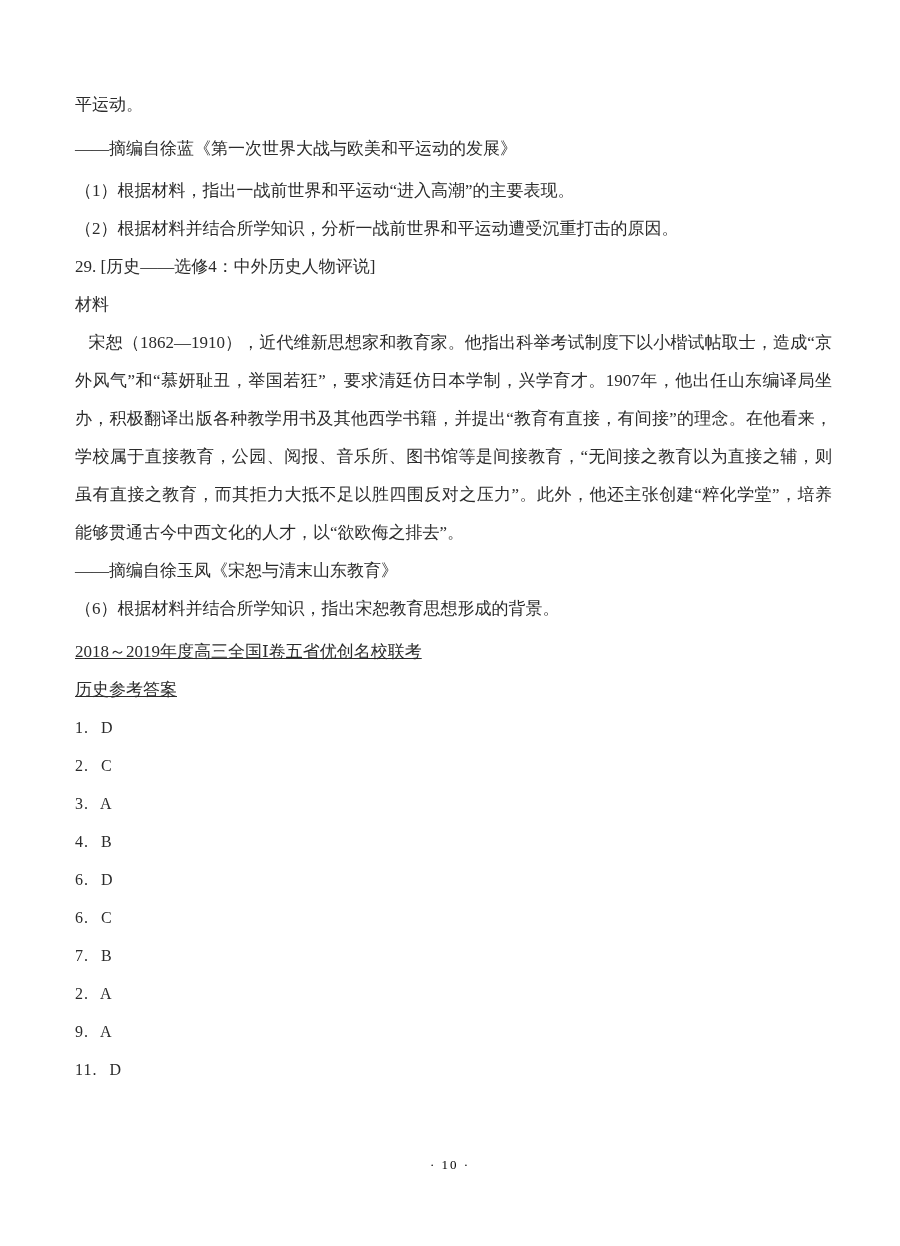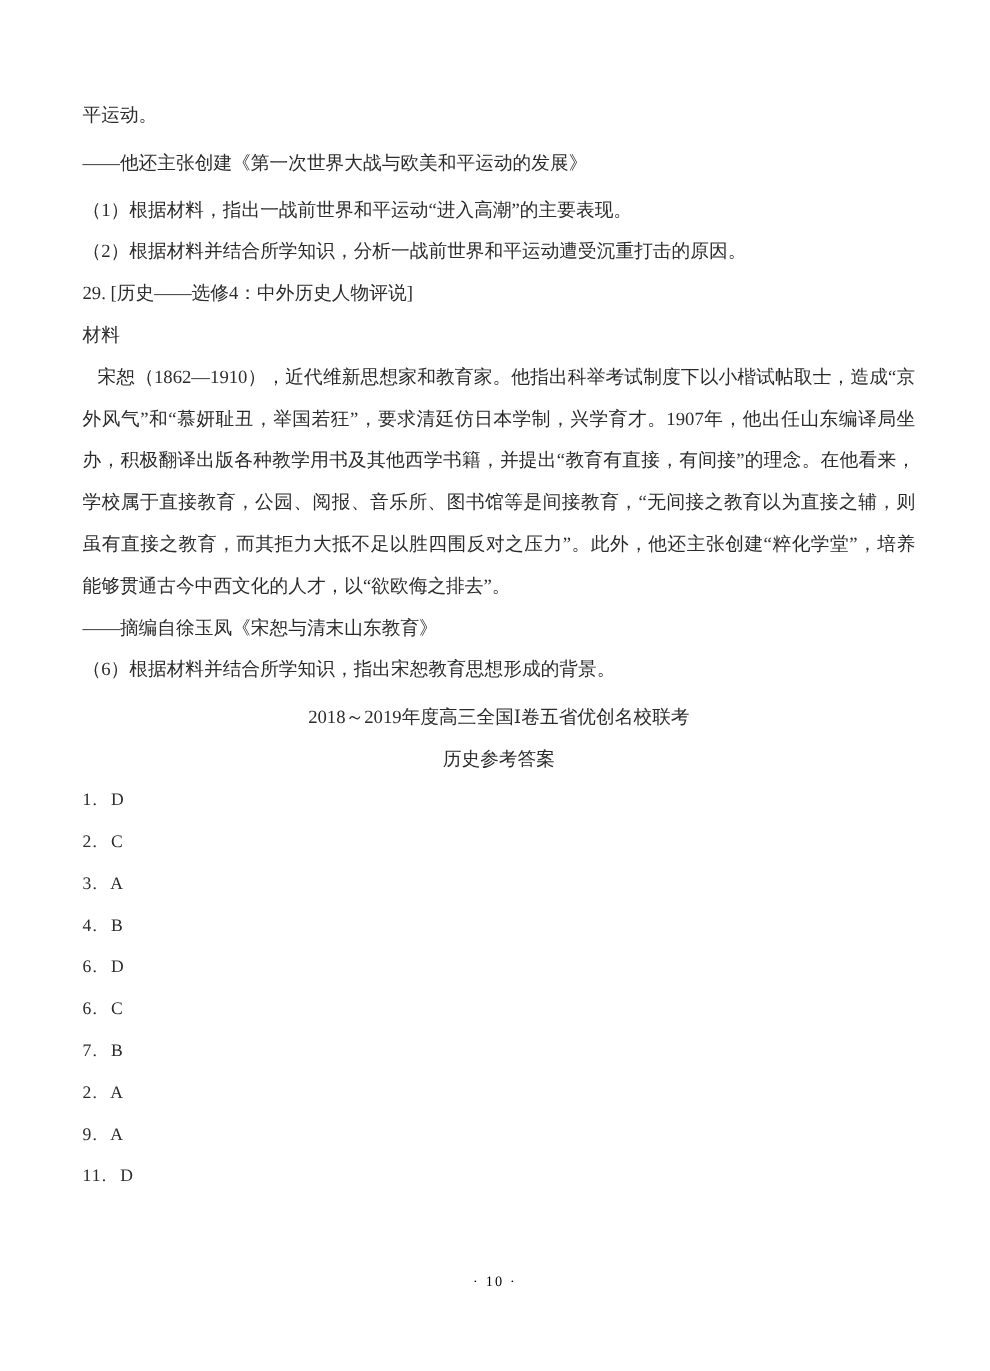--- a/index.html
+++ b/index.html
@@ -43,22 +43,23 @@
     text-justify: inter-character;
   }
   .mline.first {
     text-indent: 0.8em;
   }
   .mline.last {
     text-align: right;
     text-align-last: left;
   }
   .centered {
-    text-align: center;
+    text-align: left;
     white-space: nowrap;
+    text-decoration: underline;
   }
   .answer-line {
     margin: 0;
     line-height: 38px;
     font-size: 16px;
     word-spacing: 7px;
     letter-spacing: 1px;
   }
   .footer {
     position: absolute;
@@ -71,21 +72,21 @@
     color: #000000;
     letter-spacing: 2px;
   }
 </style>
 </head>
 <body>
 
 <div class="page">
 
   <p class="line gap6">平运动。</p>
-  <p class="line gap4">——他还主张创建《第一次世界大战与欧美和平运动的发展》</p>
+  <p class="line gap4">——摘编自徐蓝《第一次世界大战与欧美和平运动的发展》</p>
   <p class="line">（1）根据材料，指出一战前世界和平运动“进入高潮”的主要表现。</p>
   <p class="line">（2）根据材料并结合所学知识，分析一战前世界和平运动遭受沉重打击的原因。</p>
 
   <p class="line">29. [历史——选修4：中外历史人物评说]</p>
   <p class="line">材料</p>
 
   <div class="material-block">
     <div class="mline first">宋恕（1862—1910），近代维新思想家和教育家。他指出科举考试制度下以小楷试帖取士，造成“京</div>
     <div class="mline">外风气”和“慕妍耻丑，举国若狂”，要求清廷仿日本学制，兴学育才。1907年，他出任山东编译局坐</div>
     <div class="mline">办，积极翻译出版各种教学用书及其他西学书籍，并提出“教育有直接，有间接”的理念。在他看来，</div>

